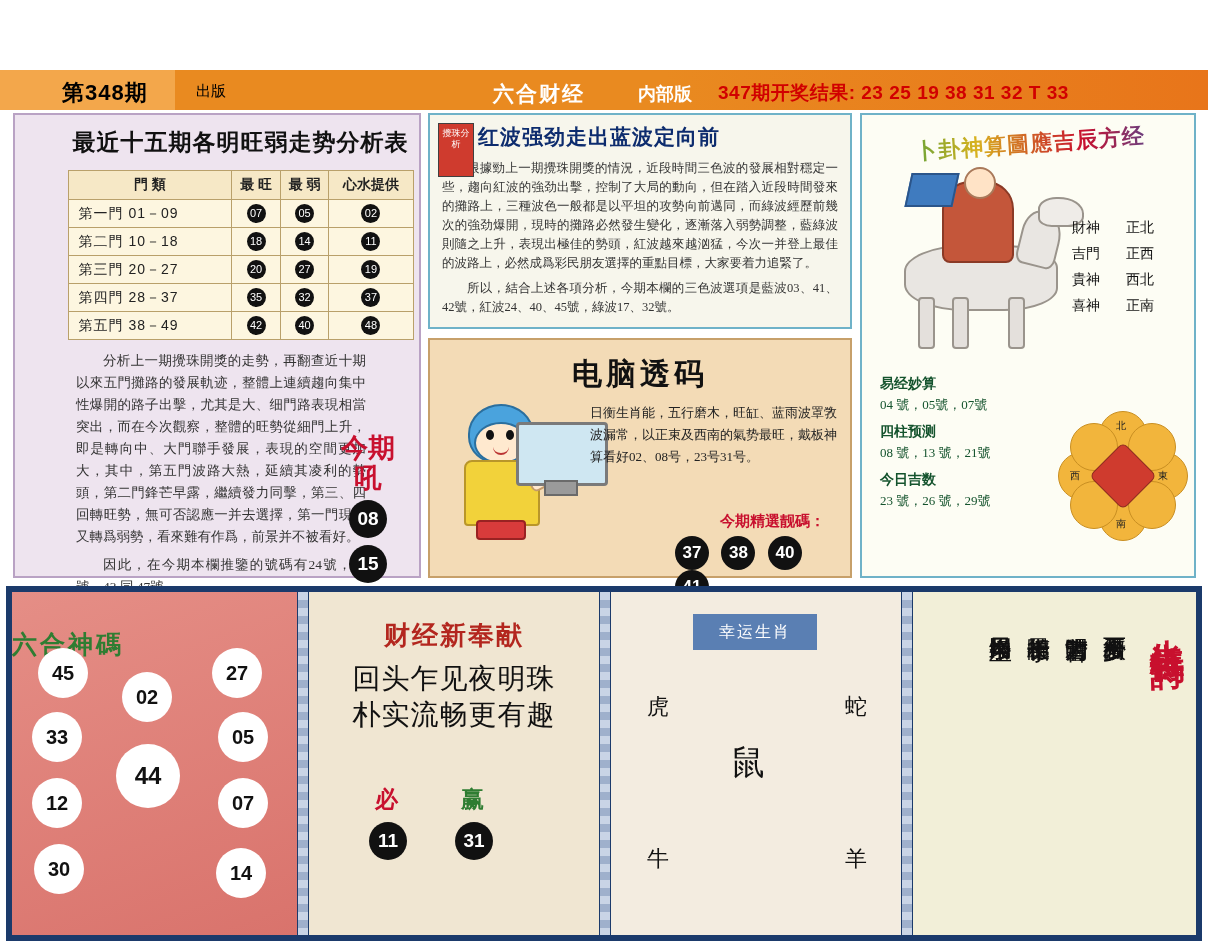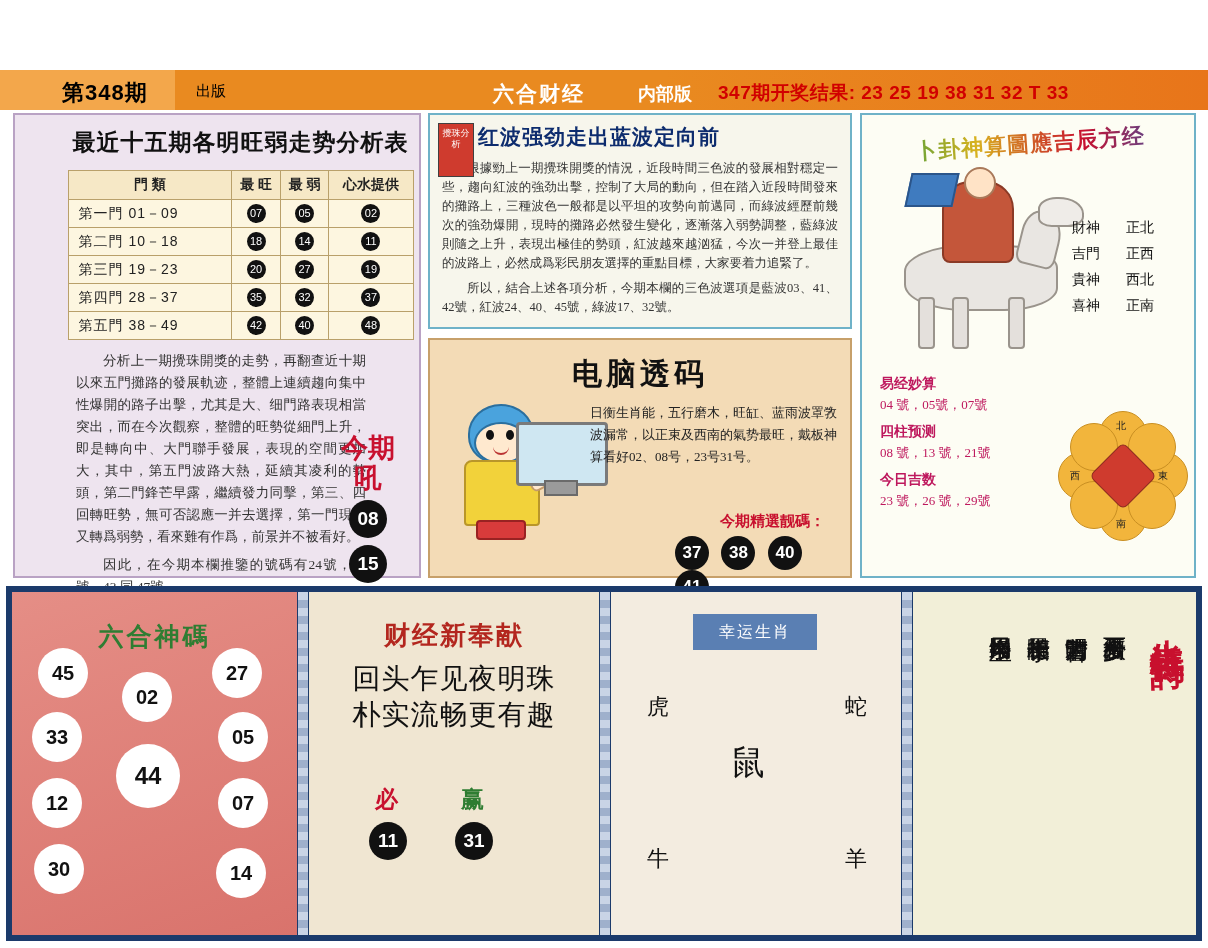--- a/index.html
+++ b/index.html
@@ -71,34 +71,34 @@
   .horse .hneck{position:absolute;left:130px;top:44px;width:36px;height:52px;background:#e9e6e2;border:2px solid #9a948c;border-radius:40% 50% 20% 20%;transform:rotate(14deg);}
   .horse .hhead{position:absolute;left:148px;top:30px;width:42px;height:26px;background:#efece8;border:2px solid #9a948c;border-radius:40% 55% 35% 30%;}
   .horse .leg1,.horse .leg2,.horse .leg3{position:absolute;width:13px;height:48px;background:#e4e0dc;border:2px solid #9a948c;border-radius:4px;top:130px;}
   .horse .leg1{left:28px;} .horse .leg2{left:62px;} .horse .leg3{left:118px;}
   .horse .rider{position:absolute;left:52px;top:14px;width:68px;height:78px;background:#c4563a;border:2px solid #8b3a26;border-radius:28px 28px 8px 8px;}
   .horse .rhead{position:absolute;left:74px;top:0px;width:28px;height:28px;background:#ffe3c6;border:2px solid #a9795a;border-radius:50%;}
   .horse .flag{position:absolute;left:18px;top:6px;width:44px;height:30px;background:#3f7bbf;border:2px solid #2b558a;transform:skewX(-12deg);}
 
   .godlist{position:absolute;left:210px;top:100px;font-size:14px;line-height:26px;color:#111;font-family:"Liberation Serif",serif;}
   .godlist span.k{display:inline-block;width:54px;}
-  .dlist{position:absolute;left:18px;top:252px;width:180px;font-size:13px;line-height:21px;color:#be185d;font-family:"Liberation Serif",serif;}
+  .dlist{position:absolute;left:18px;top:252px;width:180px;font-size:13px;line-height:21px;color:#14532d;font-family:"Liberation Serif",serif;}
   .dlist .hd{font-weight:bold;font-size:14px;padding-top:6px;}
   .flower{position:absolute;left:196px;top:296px;width:128px;height:128px;}
   .flower .petal{position:absolute;width:46px;height:46px;background:#f2b53c;border:1px solid #c98f22;border-radius:50%;}
   .flower .ctr{position:absolute;left:41px;top:41px;width:46px;height:46px;background:#cf3b2e;border:1px solid #8d2a20;border-radius:6px;transform:rotate(45deg);}
   .flower .lbl{position:absolute;font-size:10px;color:#222;}
 
   
   .bottom{position:absolute;left:6px;top:586px;width:1196px;height:355px;background:#1b3a6b;box-sizing:border-box;padding:6px;}
   .bwrap{position:relative;width:1184px;height:343px;}
   .sep{position:absolute;top:0;width:10px;height:343px;background:repeating-linear-gradient(180deg,#c9d4e6 0 8px,#9fb0cc 8px 16px);}
 
   .b1{position:absolute;left:0;top:0;width:285px;height:343px;background:linear-gradient(160deg,#e58e86,#d9736c);}
-  .b1 .ttl{text-align:center;font-size:25px;font-weight:bold;color:#2f7d32;padding-top:28px;letter-spacing:3px;font-family:"Liberation Serif",serif;}
+  .b1 .ttl{font-size:25px;font-weight:bold;color:#2f7d32;padding-top:36px;letter-spacing:3px;font-family:"Liberation Serif",serif;}
   .circ{position:absolute;width:50px;height:50px;border-radius:50%;background:#fff;color:#111;font-size:20px;font-weight:bold;text-align:center;line-height:50px;}
   .circ.big{width:64px;height:64px;line-height:64px;font-size:24px;}
 
   .b2{position:absolute;left:297px;top:0;width:290px;height:343px;background:#f0e6d2;}
   .b2 .ttl{text-align:center;font-size:26px;font-weight:bold;color:#b3261e;padding-top:26px;letter-spacing:2px;font-family:"Liberation Serif",serif;}
   .b2 .l1,.b2 .l2{text-align:center;font-size:28px;color:#111;line-height:36px;letter-spacing:1px;font-family:"Liberation Serif",serif;}
   .b2 .l1{padding-top:8px;}
   .b2 .bi{position:absolute;left:66px;top:192px;font-size:23px;font-weight:bold;color:#c8102e;font-family:"Liberation Serif",serif;}
   .b2 .ying{position:absolute;left:152px;top:192px;font-size:23px;font-weight:bold;color:#2f7d32;font-family:"Liberation Serif",serif;}
   .ball-k{position:absolute;width:38px;height:38px;border-radius:50%;background:#111;color:#fff;font-size:19px;font-weight:bold;text-align:center;line-height:38px;}
@@ -145,21 +145,21 @@
           <td><span class="ball-s">05</span></td>
           <td><span class="ball-s">02</span></td>
         </tr>
         <tr>
           <td class="m">第二門 10－18</td>
           <td><span class="ball-s">18</span></td>
           <td><span class="ball-s">14</span></td>
           <td><span class="ball-s">11</span></td>
         </tr>
         <tr>
-          <td class="m">第三門 19－23</td>
+          <td class="m">第三門 20－27</td>
           <td><span class="ball-s">20</span></td>
           <td><span class="ball-s">27</span></td>
           <td><span class="ball-s">19</span></td>
         </tr>
         <tr>
           <td class="m">第四門 28－37</td>
           <td><span class="ball-s">35</span></td>
           <td><span class="ball-s">32</span></td>
           <td><span class="ball-s">37</span></td>
         </tr>

